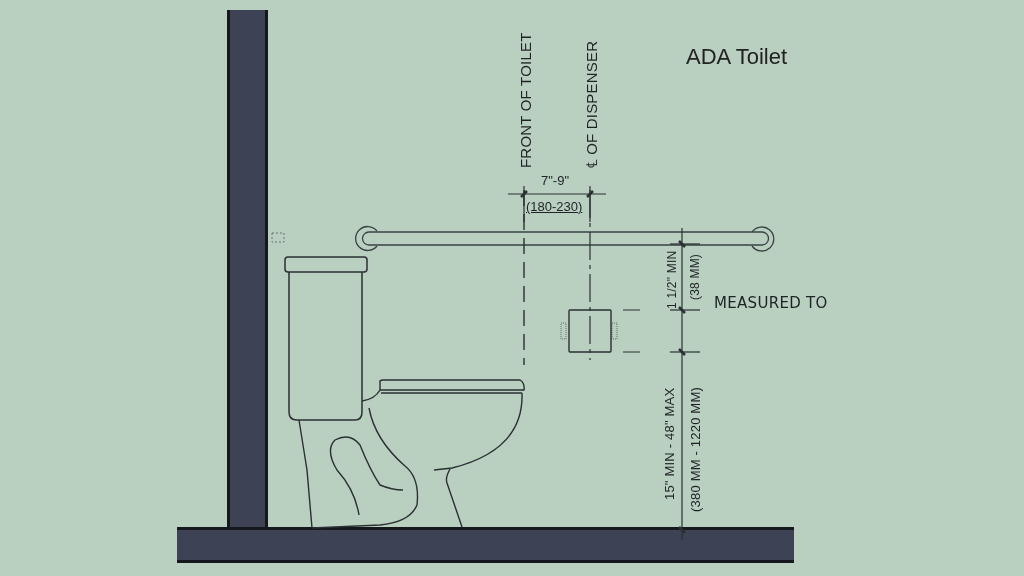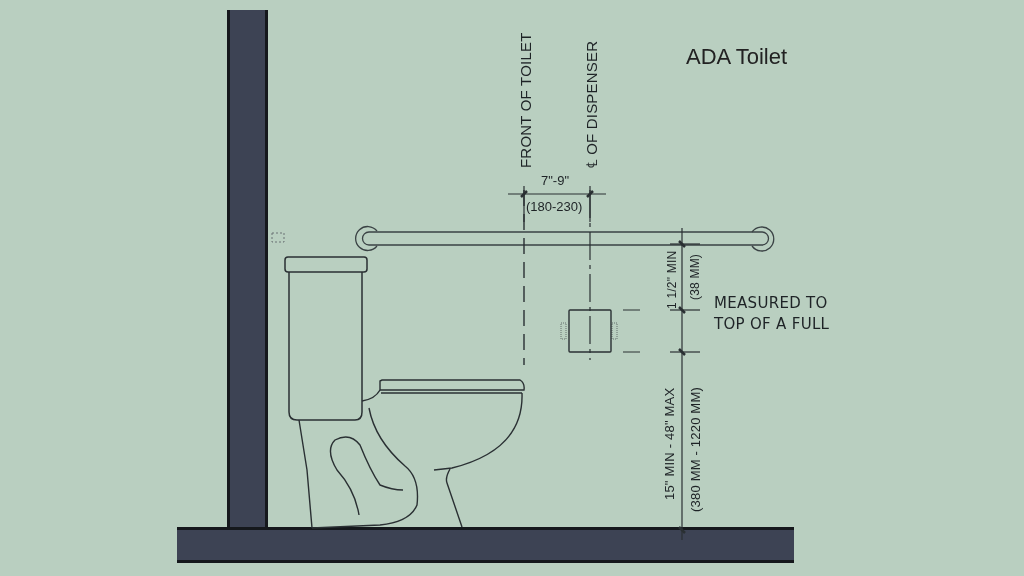--- a/index.html
+++ b/index.html
@@ -87,25 +87,24 @@
       <line x1="679" y1="527" x2="685" y2="533" stroke-width="2.5"></line>
     </g>
   </svg>
 
   <div class="lbl title">ADA Toilet</div>
 
   <div class="vtext" style="left:517px; top:168px;">FRONT OF TOILET</div>
   <div class="vtext" style="left:581px; top:168px;">℄ OF DISPENSER</div>
 
   <div class="dim" style="left:541px; top:173px;">7"-9"</div>
-  <div class="dim" style="left:526px; top:199px;">(180-230)</div>
+  <div class="dim" style="left:526px; top:199px;text-decoration:underline;">(180-230)</div>
 
   <div class="vtext" style="left:665px; top:309px; font-size:12px;">1 1/2" MIN</div>
   <div class="vtext" style="left:688px; top:300px; font-size:12px;">(38 MM)</div>
 
   <div class="vtext" style="left:662px; top:500px; font-size:13px;">15" MIN - 48" MAX</div>
   <div class="vtext" style="left:688px; top:512px; font-size:13px;">(380 MM - 1220 MM)</div>
 
   <div class="lbl note">
     <div>MEASURED TO</div>
-    <div>TOP OF A FULL</div>
   </div>
 </div>
 
 </body></html>

